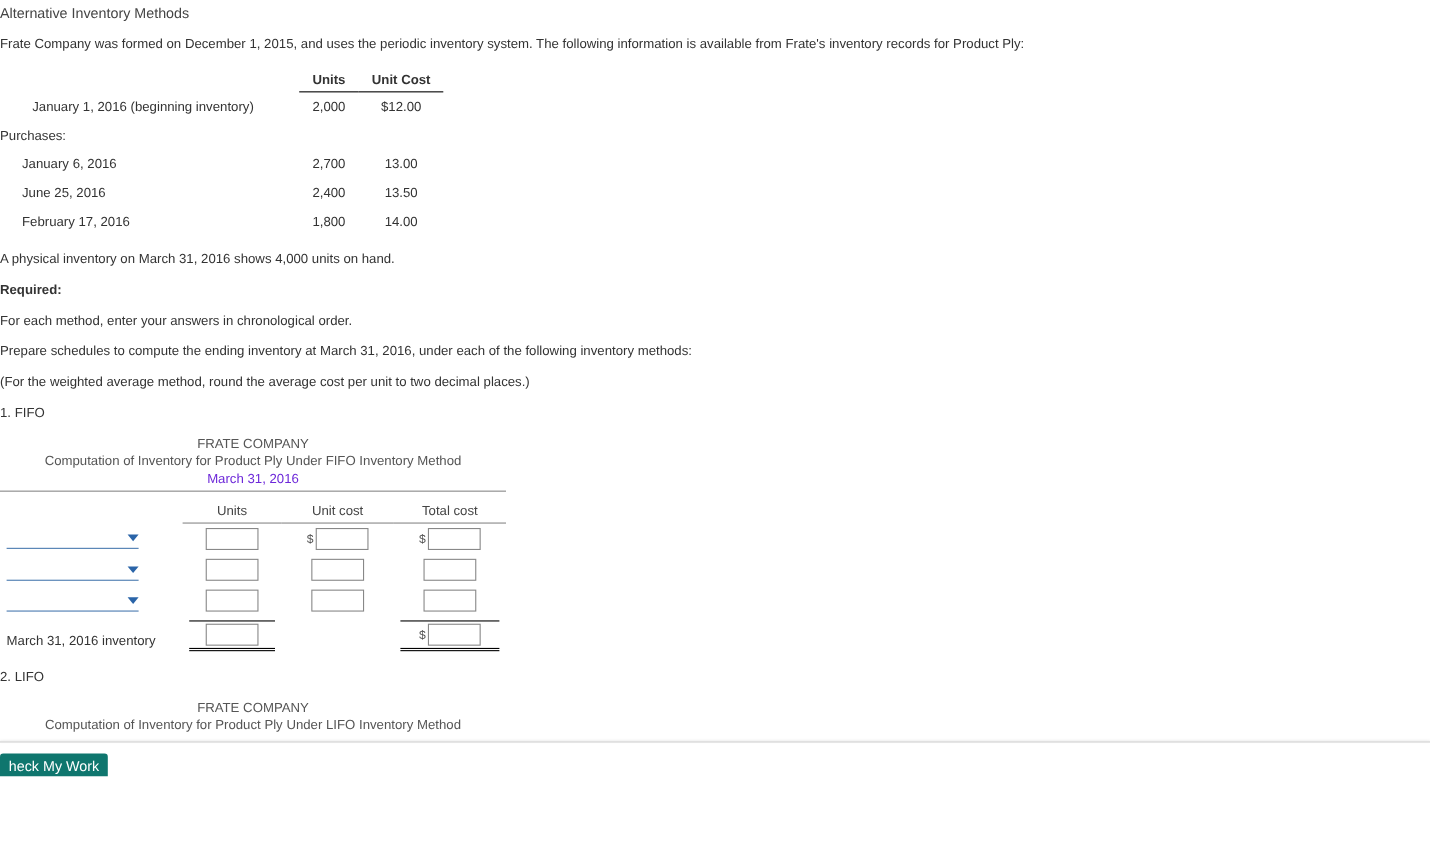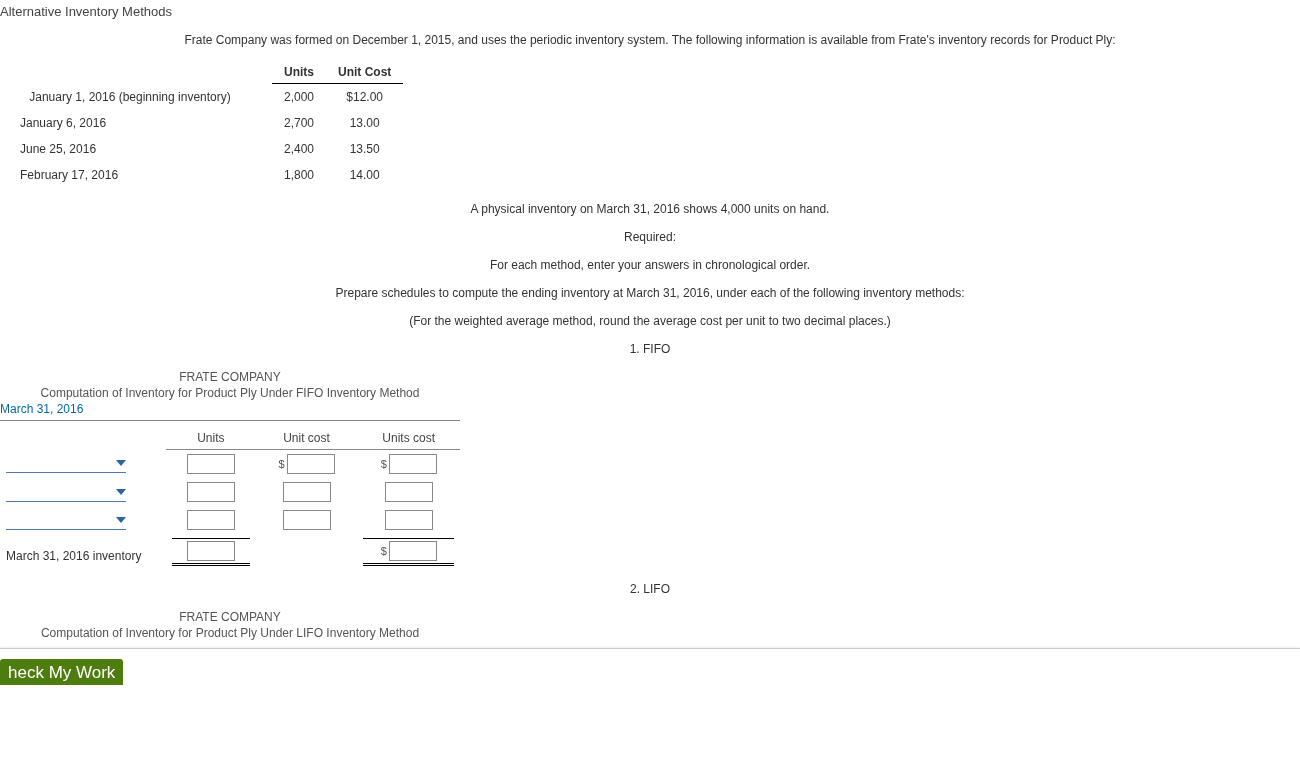--- a/index.html
+++ b/index.html
@@ -15,21 +15,20 @@
     padding: 4px 0 0 0;
   }
   .h1 {
     font-size: 13px;
     color: #444;
     margin: 0 0 14px 0;
   }
   p {
     margin: 0 0 14px 0;
     color: #333;
-    text-align: center;
   }
   .intro {
     color: #333;
   }
   table.data {
     border-collapse: collapse;
     margin-bottom: 14px;
   }
   table.data th {
     font-weight: bold;
@@ -43,40 +42,41 @@
   }
   table.data td.label {
     text-align: left;
     padding-left: 0;
   }
   table.data td.indent {
     text-align: left;
     padding-left: 20px;
   }
   .bold {
-    font-weight: normal;
+    font-weight: bold;
   }
   .schedule {
     margin-top: 6px;
   }
   .sched-title {
     width: 460px;
     text-align: center;
     color: #555;
     margin-bottom: 2px;
   }
   .sched-sub {
     width: 460px;
     text-align: center;
     color: #555;
     margin-bottom: 2px;
   }
   .sched-date {
     width: 460px;
-    color: #0369a1;
+    text-align: center;
+    color: #6d28d9;
     border-bottom: 1px solid #888;
     padding-bottom: 4px;
     margin-bottom: 6px;
   }
   table.sched {
     border-collapse: collapse;
     width: 460px;
   }
   table.sched th {
     font-weight: normal;
@@ -120,23 +120,23 @@
     padding-right: 2px;
   }
   .dbl-line {
     border-top: 1px solid #000;
     border-bottom: 3px double #000;
     padding-top: 2px;
     padding-bottom: 2px;
   }
   .footer-btn {
     display: inline-block;
-    background: #4d7c0f;
+    background: #0f766e;
     color: #fff;
-    font-size: 17px;
+    font-size: 13px;
     padding: 4px 8px 2px 8px;
     border-radius: 3px 3px 0 0;
     margin-top: 10px;
   }
   .sep {
     width: 1300px;
     border-top: 1px solid #ccc;
     box-shadow: 0 -1px 2px rgba(0,0,0,0.1);
     margin-top: 8px;
   }
@@ -156,20 +156,25 @@
       <td></td>
       <th>Units</th>
       <th>Unit Cost</th>
     </tr>
     <tr>
       <td class="label" style="width:260px;text-align:center;">January 1, 2016 (beginning inventory)</td>
       <td>2,000</td>
       <td>$12.00</td>
     </tr>
     <tr>
+      <td class="label">Purchases:</td>
+      <td></td>
+      <td></td>
+    </tr>
+    <tr>
       <td class="indent">January 6, 2016</td>
       <td>2,700</td>
       <td>13.00</td>
     </tr>
     <tr>
       <td class="indent">June 25, 2016</td>
       <td>2,400</td>
       <td>13.50</td>
     </tr>
     <tr>
@@ -194,21 +199,21 @@
     <div class="sched-title">FRATE COMPANY</div>
     <div class="sched-sub">Computation of Inventory for Product Ply Under FIFO Inventory Method</div>
     <div class="sched-date">March 31, 2016</div>
 
     <table class="sched">
       <tbody>
           <tr>
         <th style="border-bottom:none;width:150px;"></th>
         <th>Units</th>
         <th>Unit cost</th>
-        <th>Units cost</th>
+        <th>Total cost</th>
       </tr>
       <tr>
         <td>
           <div class="dd">
             <span class="tri"></span>
           </div>
         </td>
         <td style="text-align:center;"><input class="inp" style=""></td>
         <td style="text-align:center;"><span class="dollar">$</span><input class="inp" style=""></td>
         <td style="text-align:center;"><span class="dollar">$</span><input class="inp" style=""></td>

